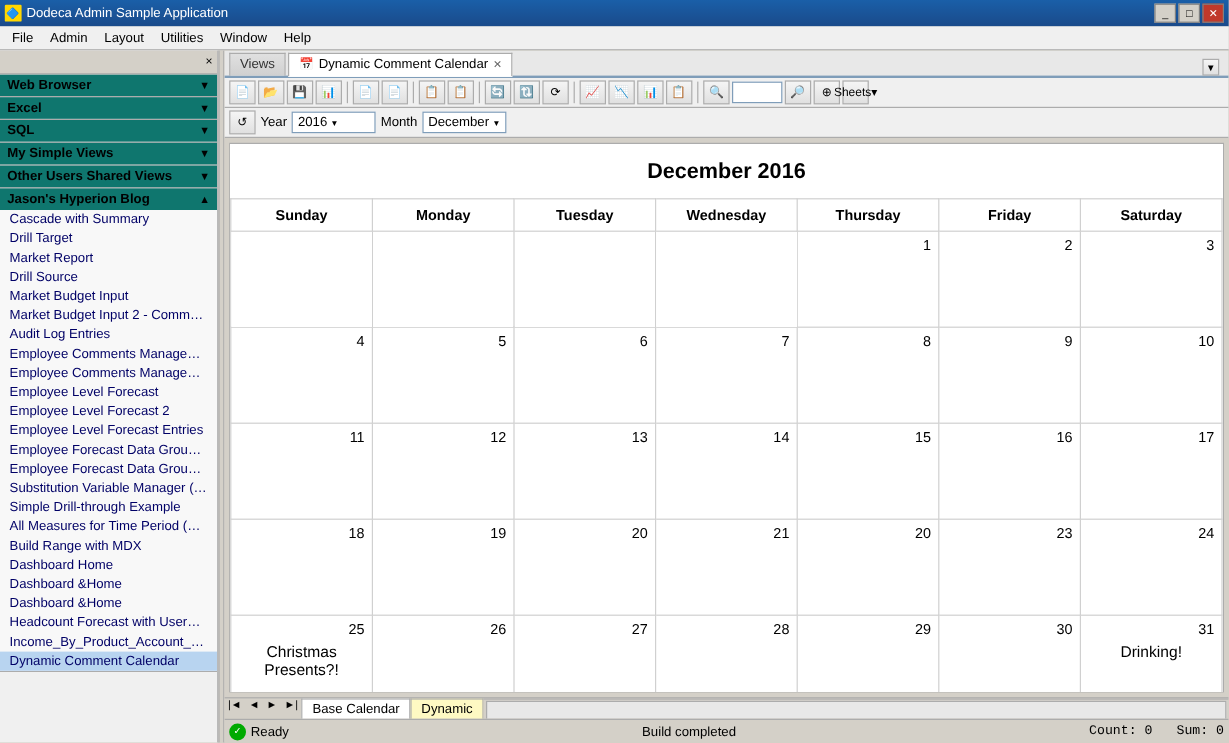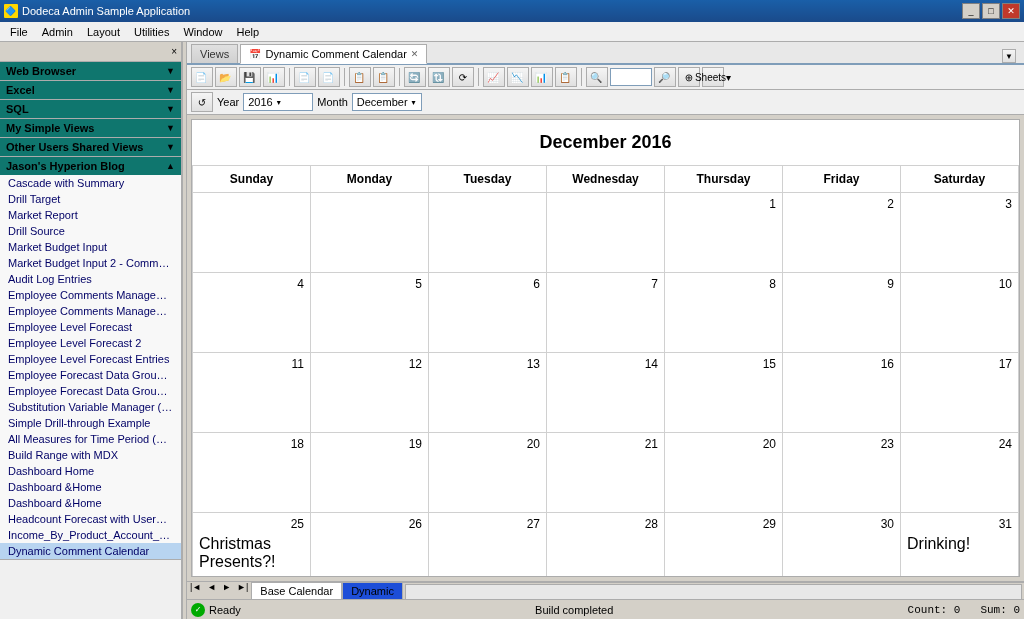--- a/index.html
+++ b/index.html
@@ -207,28 +207,29 @@
       font-size: 12px;
       position: relative;
     }
     .day-num {
       text-align: right;
       padding: 2px;
       font-size: 12px;
     }
     .day-empty { background: white; }
     .day-content {
-      font-size: 16px;
+      font-size: 13px;
       color: #000;
       padding: 2px;
+      text-align: center;
     }
     .sheet-nav { padding: 0 3px; cursor: pointer; font-size: 9px; }
     .sheet-tab {
       padding: 1px 8px;
-      background: #1d4ed8;
+      background: #fef9c3;
       border: 1px solid #acacac;
       border-bottom: none;
       cursor: pointer;
       font-size: 11px;
       height: 17px;
       display: flex;
       align-items: center;
     }
     .sheet-tab.active { background: white; }
 

